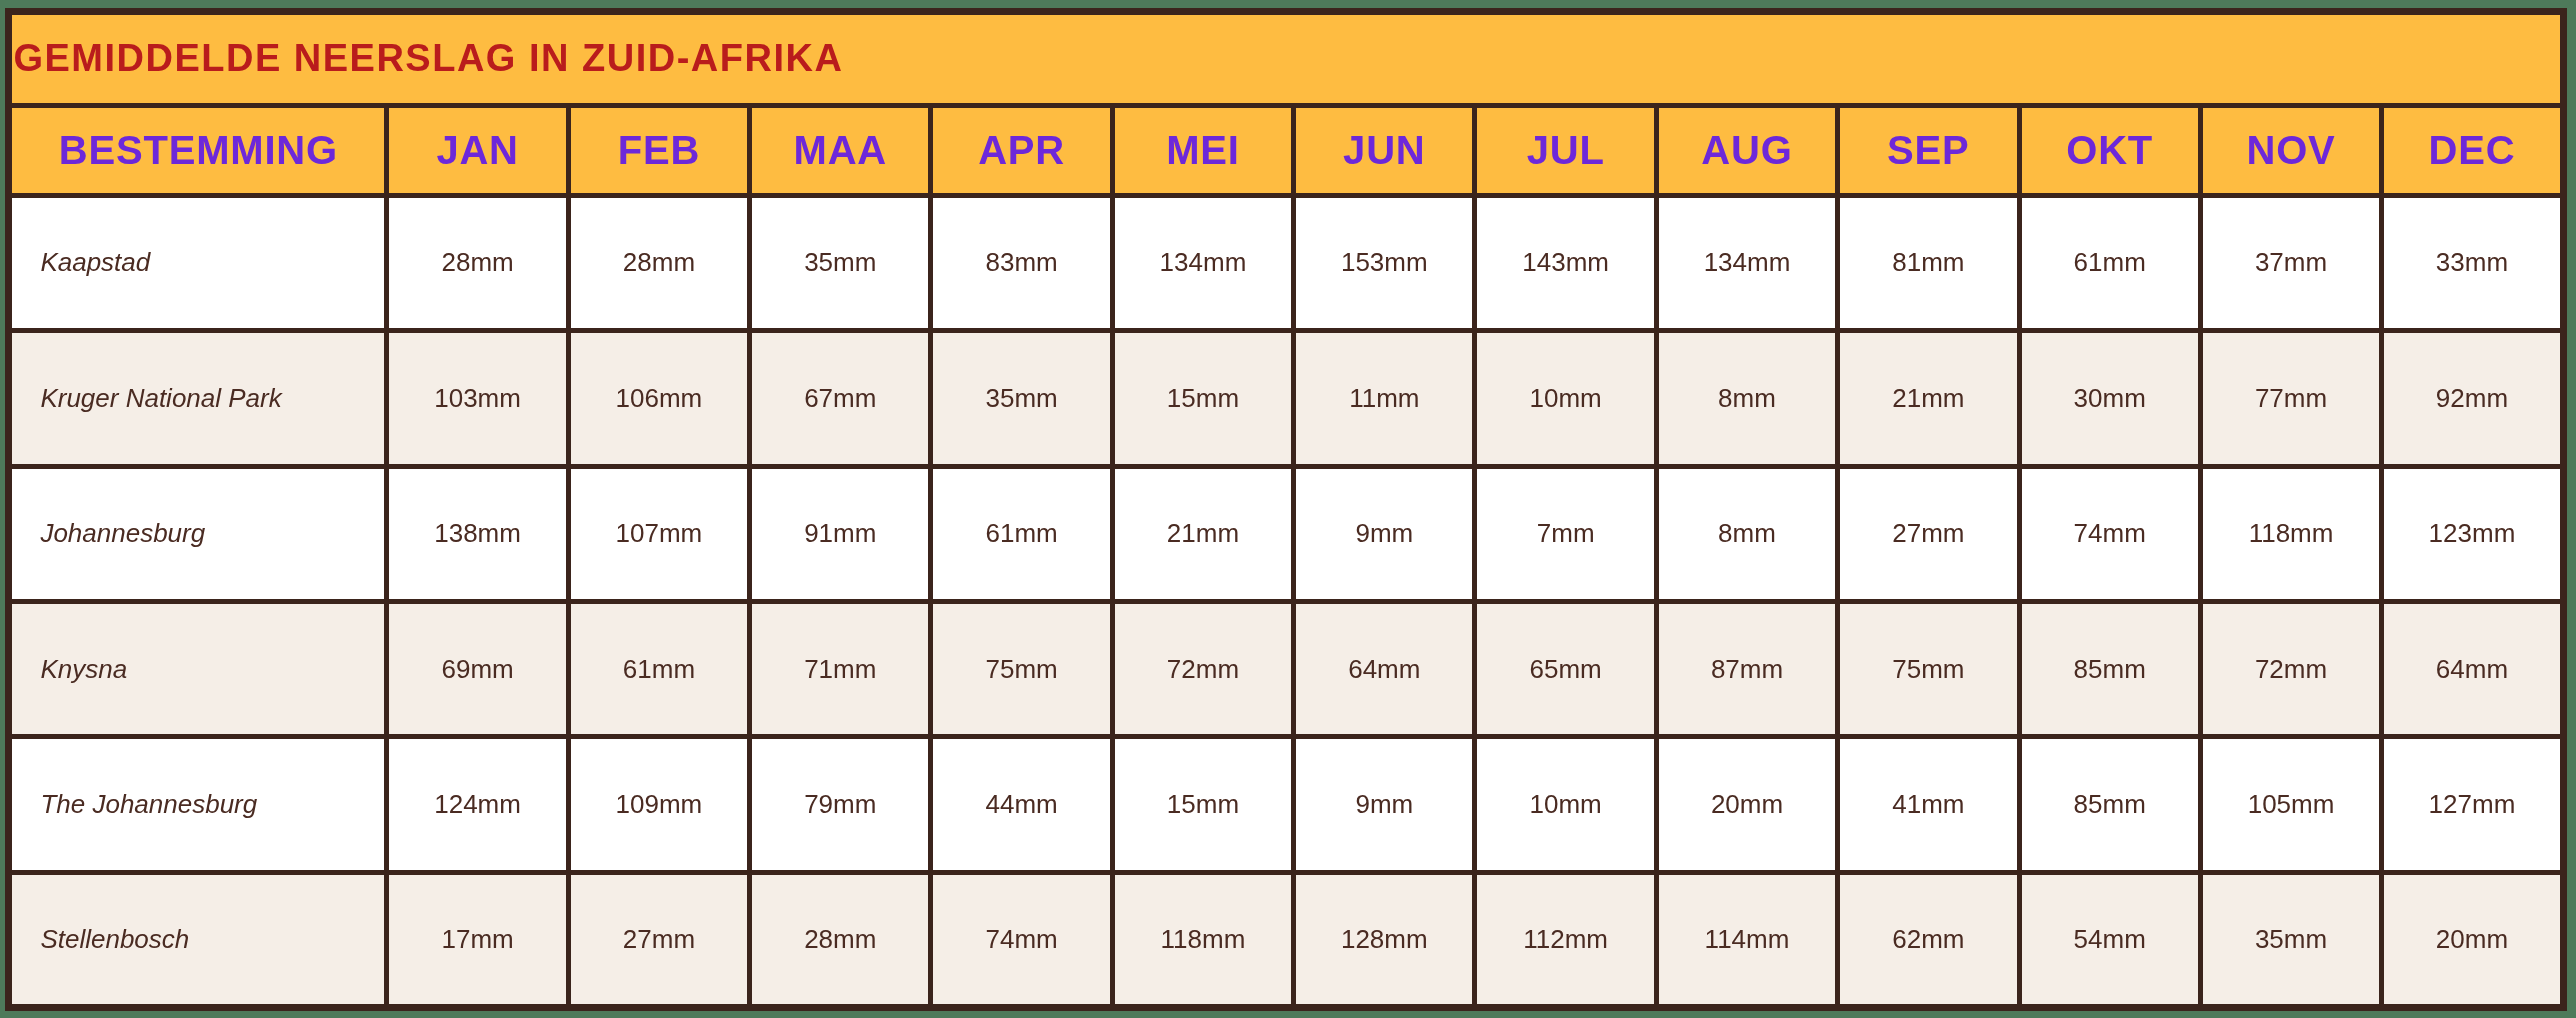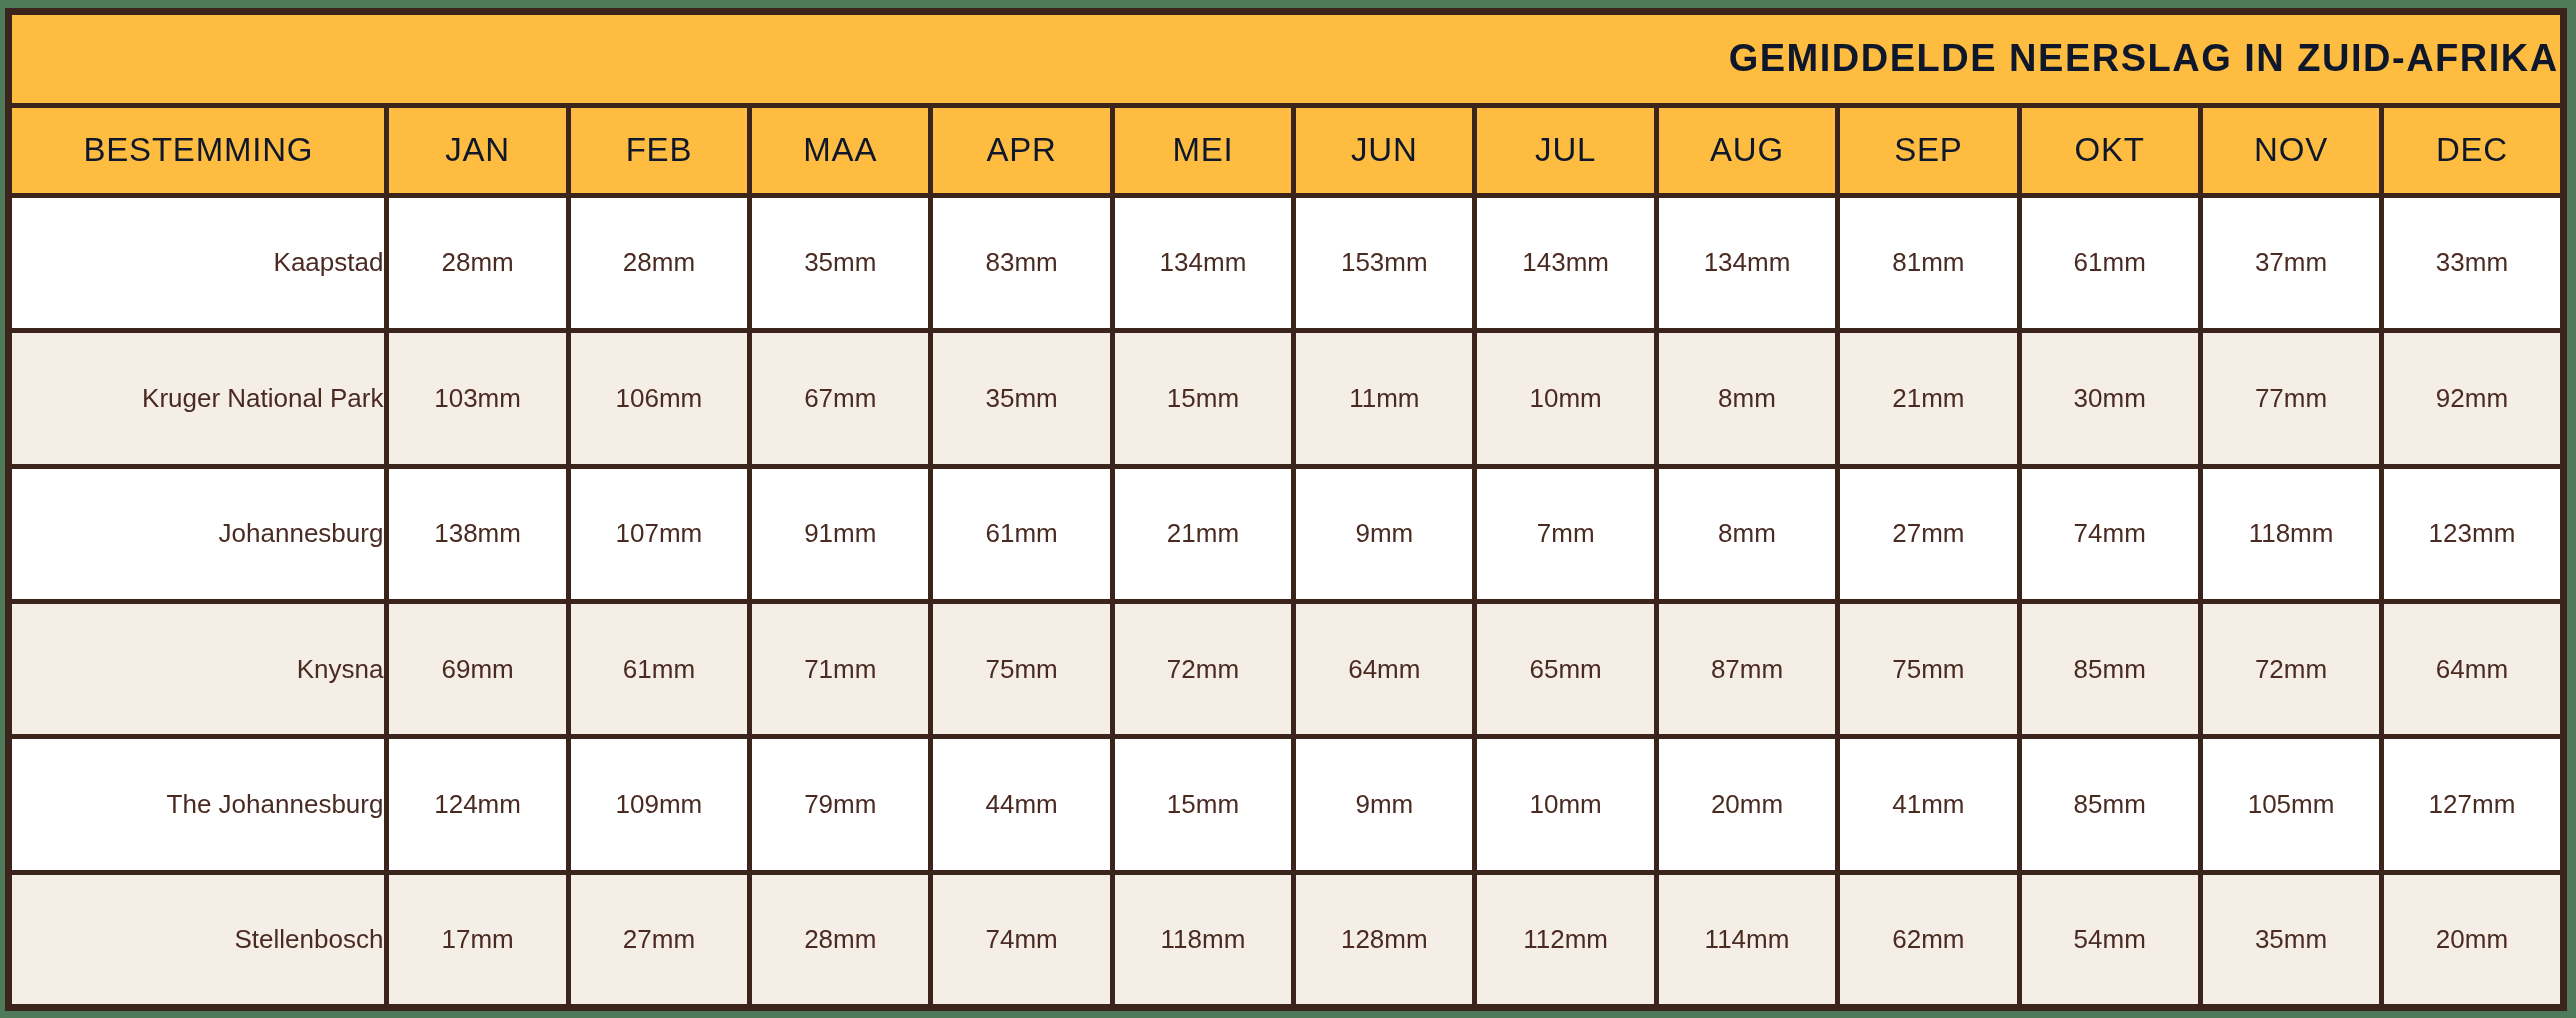--- a/index.html
+++ b/index.html
@@ -31,46 +31,47 @@
   }
   table.rainfall th, table.rainfall td {
     border: 5.4px solid #3B241C;
     vertical-align: middle;
     overflow: hidden;
     white-space: nowrap;
   }
   tr.title-row { height: 94px; }
   tr.title-row th {
     background: #FEBC41;
-    color: #0f172a;
+    color: #b91c1c;
     font-size: 38px;
     font-weight: 700;
     letter-spacing: 1.5px;
-    text-align: right;
+    text-align: left;
   }
   tr.header-row { height: 90px; }
   tr.header-row th {
     background: #FEBC41;
-    color: #0f172a;
-    font-size: 33px;
-    font-weight: 400;
+    color: #6d28d9;
+    font-size: 40px;
+    font-weight: 700;
     letter-spacing: 0.8px;
     text-align: center;
   }
   tbody tr { height: 74px; background: #FFFFFF; }
   tbody tr:nth-child(even) { background: #F5EEE7; }
   tbody td {
     color: #4A2B22;
     font-size: 26px;
     font-weight: 400;
     text-align: center;
   }
   tbody td.dest-cell {
-    text-align: right;
+    text-align: left;
     padding-left: 28px;
+    font-style: italic;
   }
 </style>
 </head>
 <body>
 
 <div class="table-wrap">
   <table class="rainfall">
     <colgroup>
       <col style="width:14.8%">
       <col>

